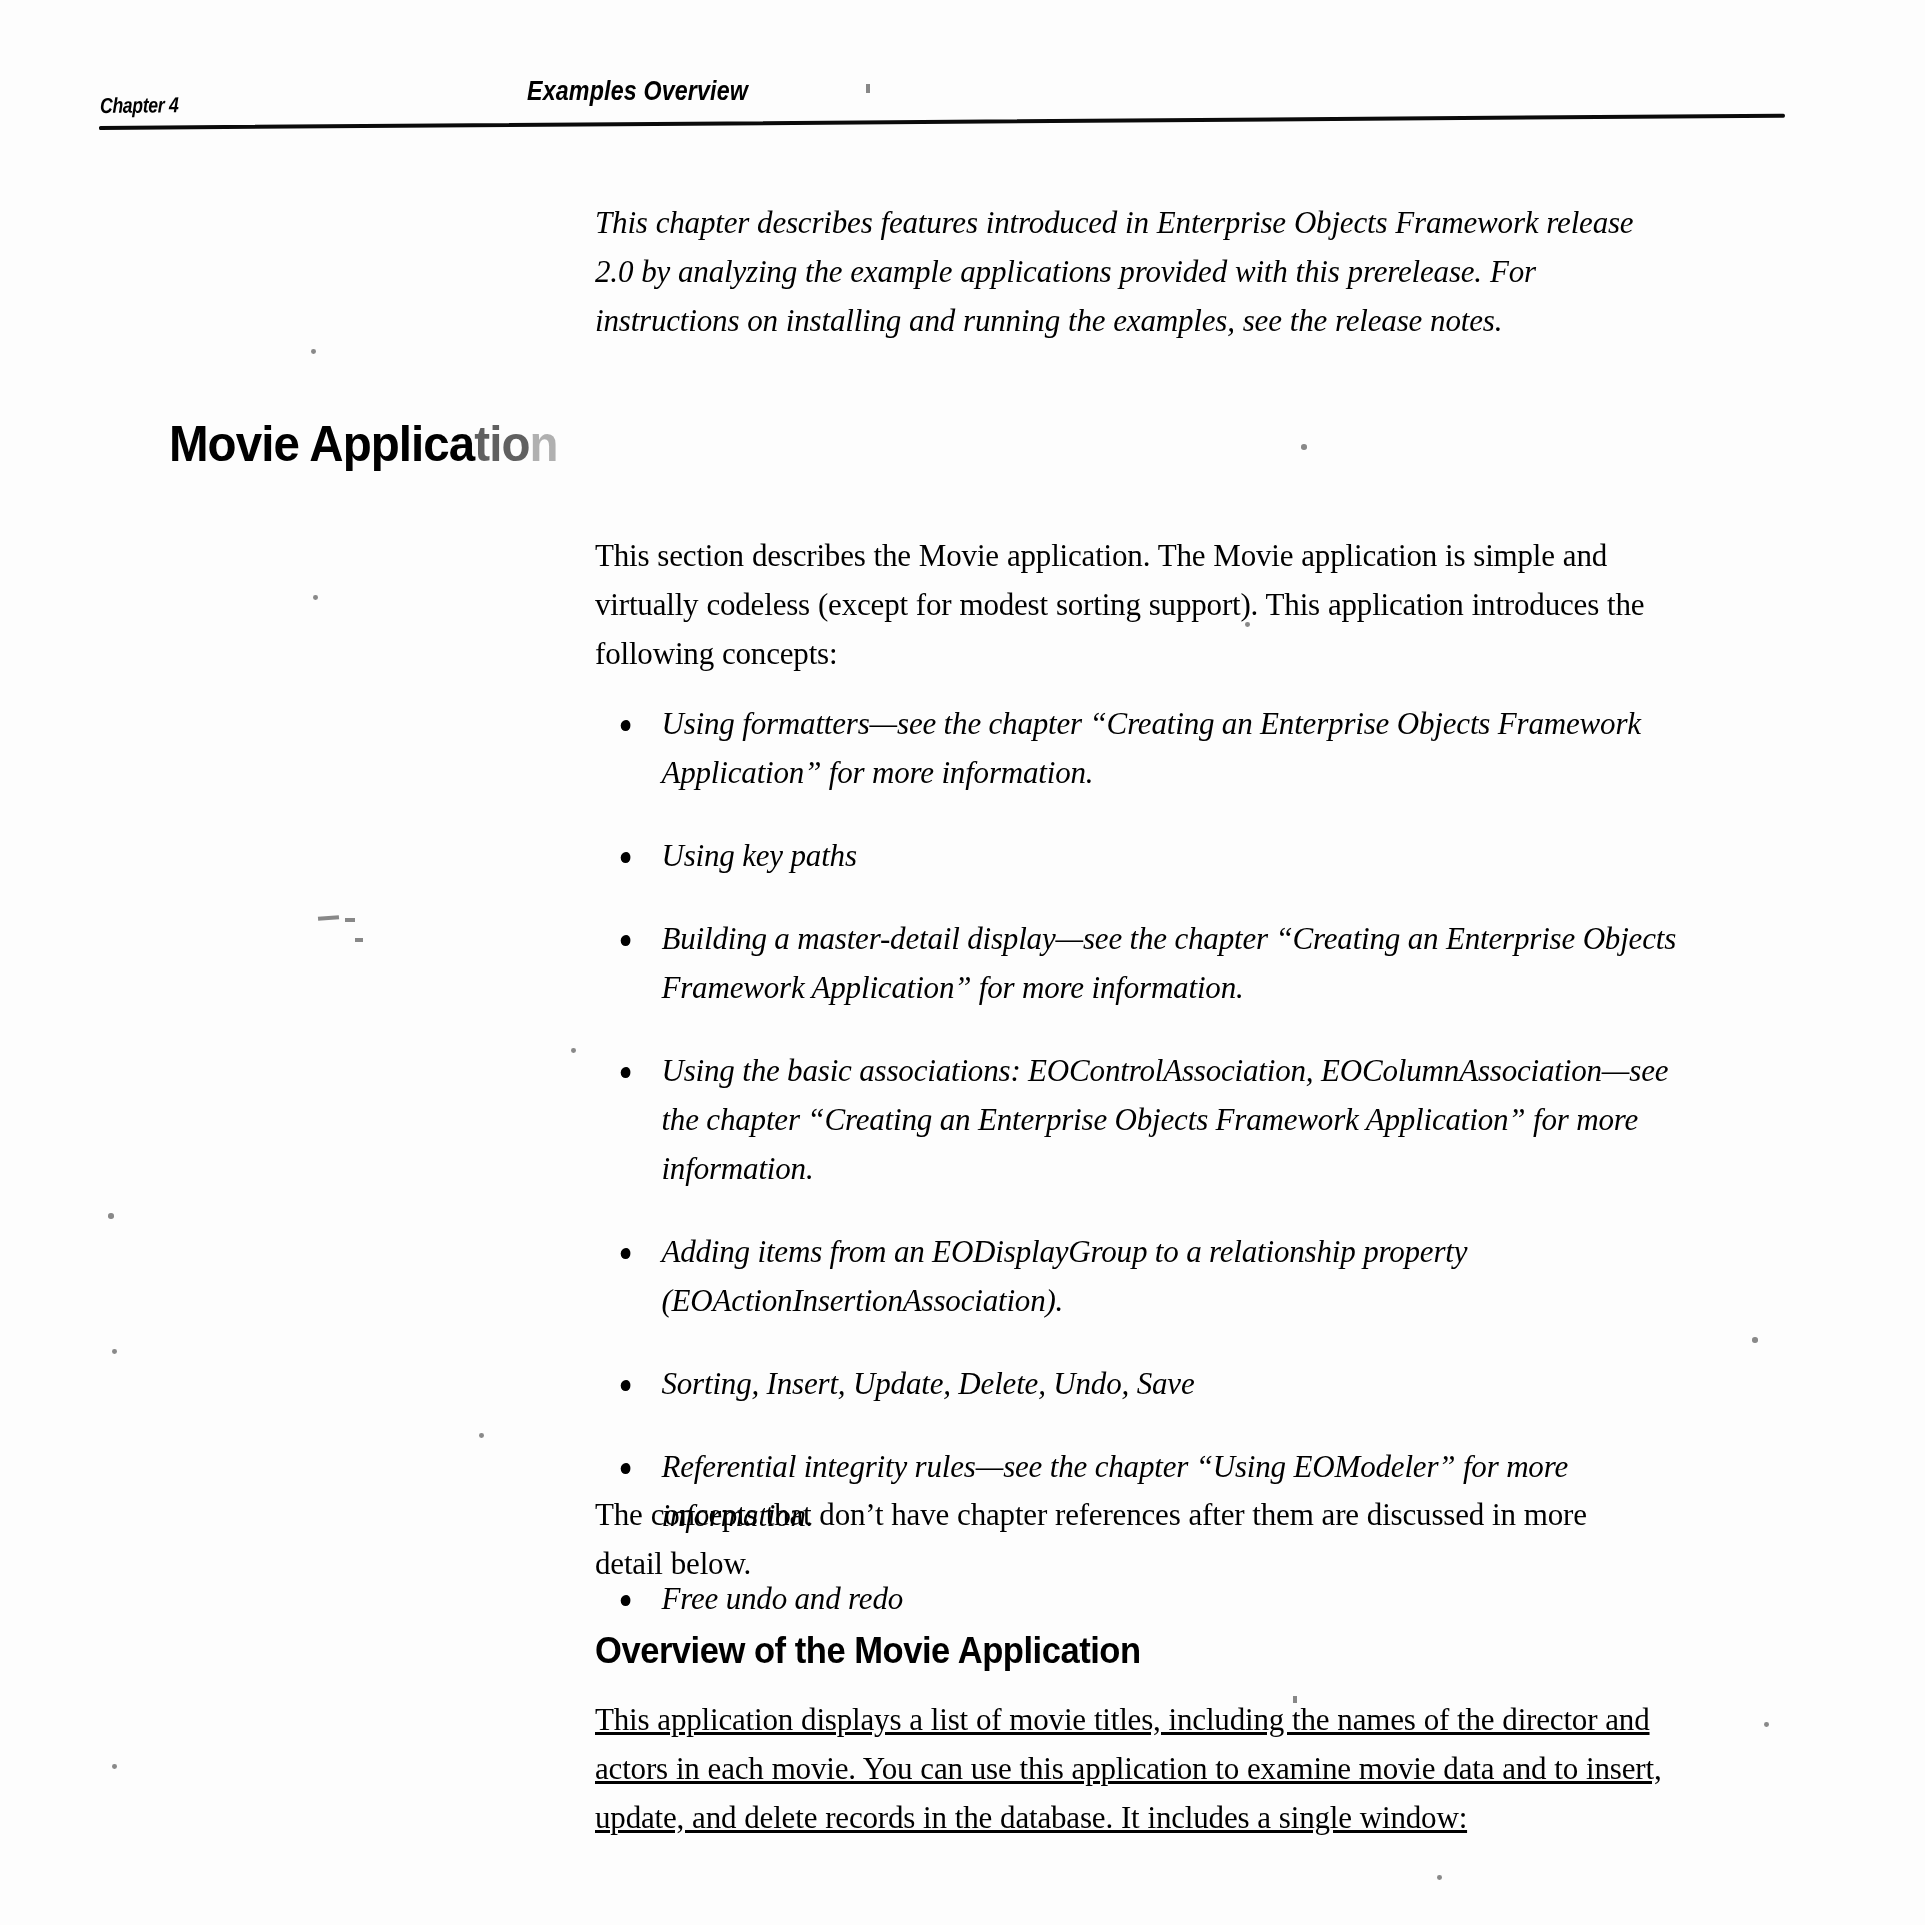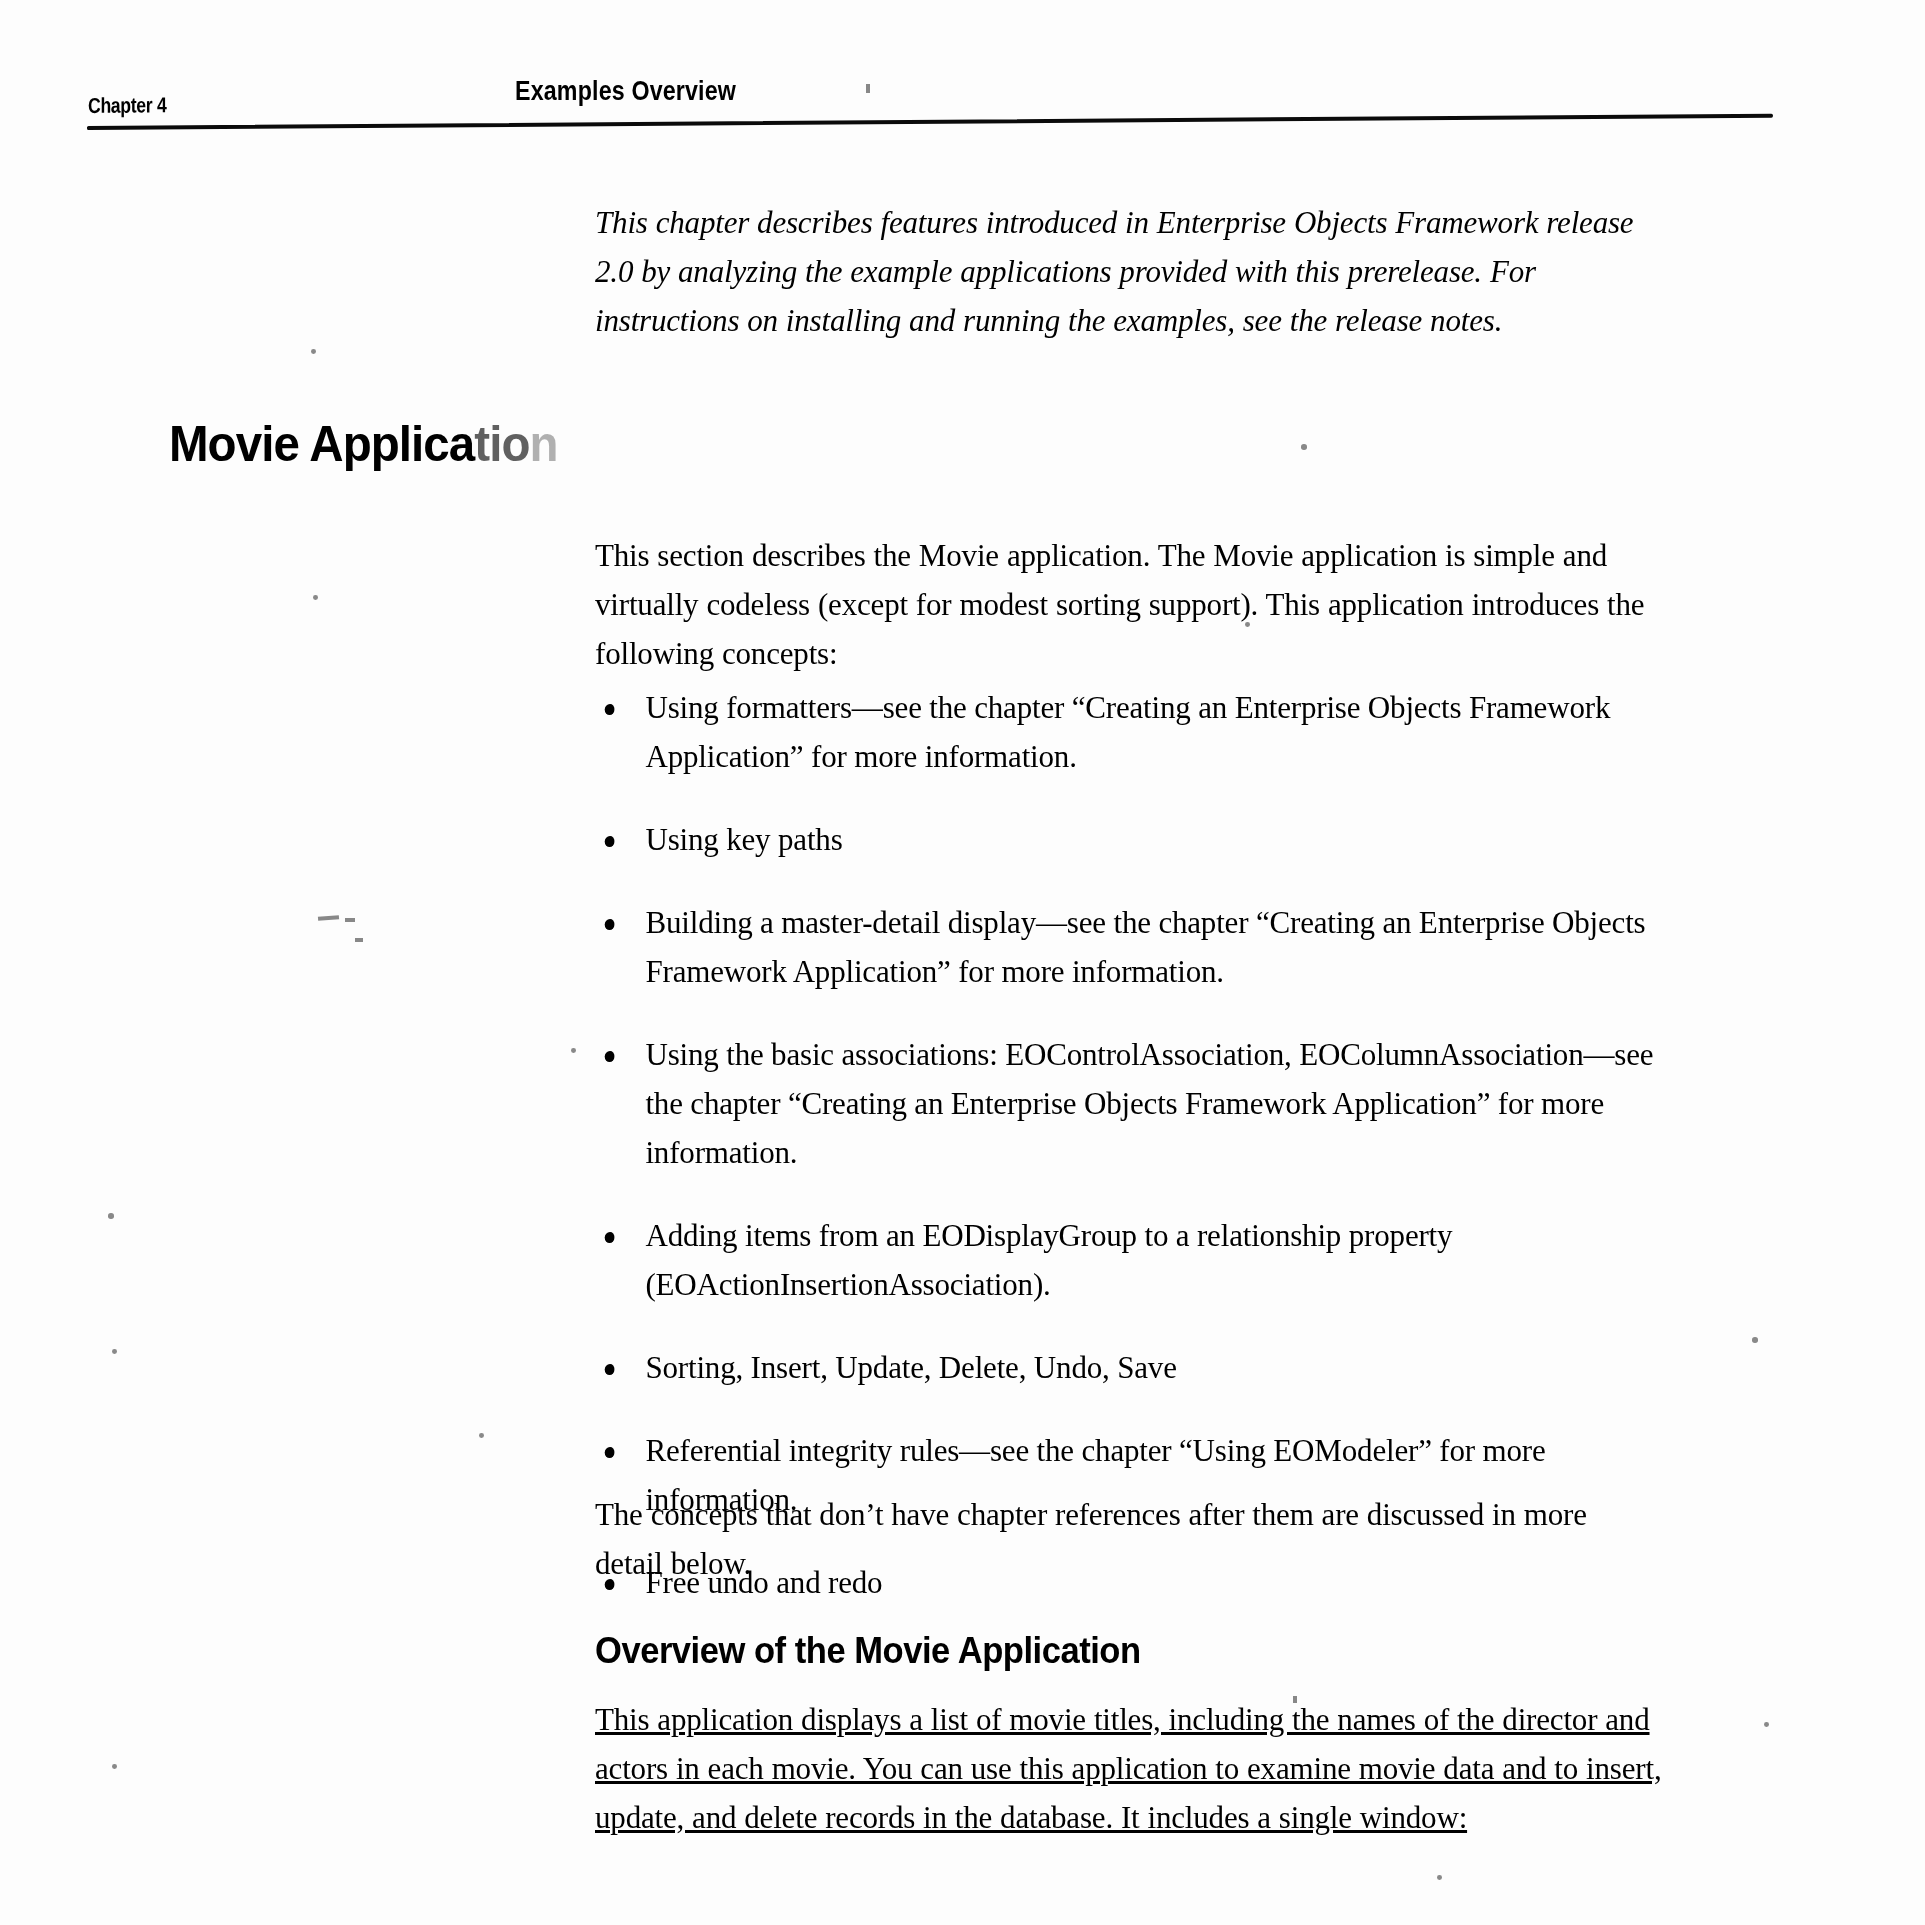--- a/index.html
+++ b/index.html
@@ -22,23 +22,24 @@
   .page {
     position: absolute;
     inset: 0;
     background: #fdfdfd;
   }
 
   
   .running-head {
     position: absolute;
     top: 94px;
-    left: 4px;
+    left: 16px;
     width: 1678px;
     height: 48px;
+    font-style: italic;
   }
   .chapter-label {
     position: absolute;
     left: 84px;
     top: 0px;
     font-family: "Liberation Sans", "DejaVu Sans", sans-serif;
     font-weight: bold;
     font-size: 21.5px;
     letter-spacing: -0.4px;
     transform: scaleX(0.82) skewY(-0.5deg);
@@ -171,21 +172,21 @@
   </div>
 
   <div class="section-head">
     <span>Movie Applica</span><span class="fade1">tio</span><span class="fade2">n</span>
   </div>
 
   <div class="col" style="top:531px;">
     <p class="para">This section describes the Movie application. The Movie application is simple and virtually codeless (except for modest sorting support). This application introduces the following concepts:</p>
   </div>
 
-  <ul class="bullets" style="list-style:none;margin:0;padding:0;">
+  <ul class="bullets" style="list-style:none;margin:16px;padding:0;font-style:italic;">
     <li class="bullet-item">Using formatters—see the chapter “Creating an Enterprise Objects Framework Application” for more information.</li>
     <li class="bullet-item">Using key paths</li>
     <li class="bullet-item">Building a master-detail display—see the chapter “Creating an Enterprise Objects Framework Application” for more information.</li>
     <li class="bullet-item">Using the basic associations: EOControlAssociation, EOColumnAssociation—see the chapter “Creating an Enterprise Objects Framework Application” for more information.</li>
     <li class="bullet-item">Adding items from an EODisplayGroup to a relationship property (EOActionInsertionAssociation).</li>
     <li class="bullet-item">Sorting, Insert, Update, Delete, Undo, Save</li>
     <li class="bullet-item">Referential integrity rules—see the chapter “Using EOModeler” for more information.</li>
     <li class="bullet-item">Free undo and redo</li>
   </ul>
 

